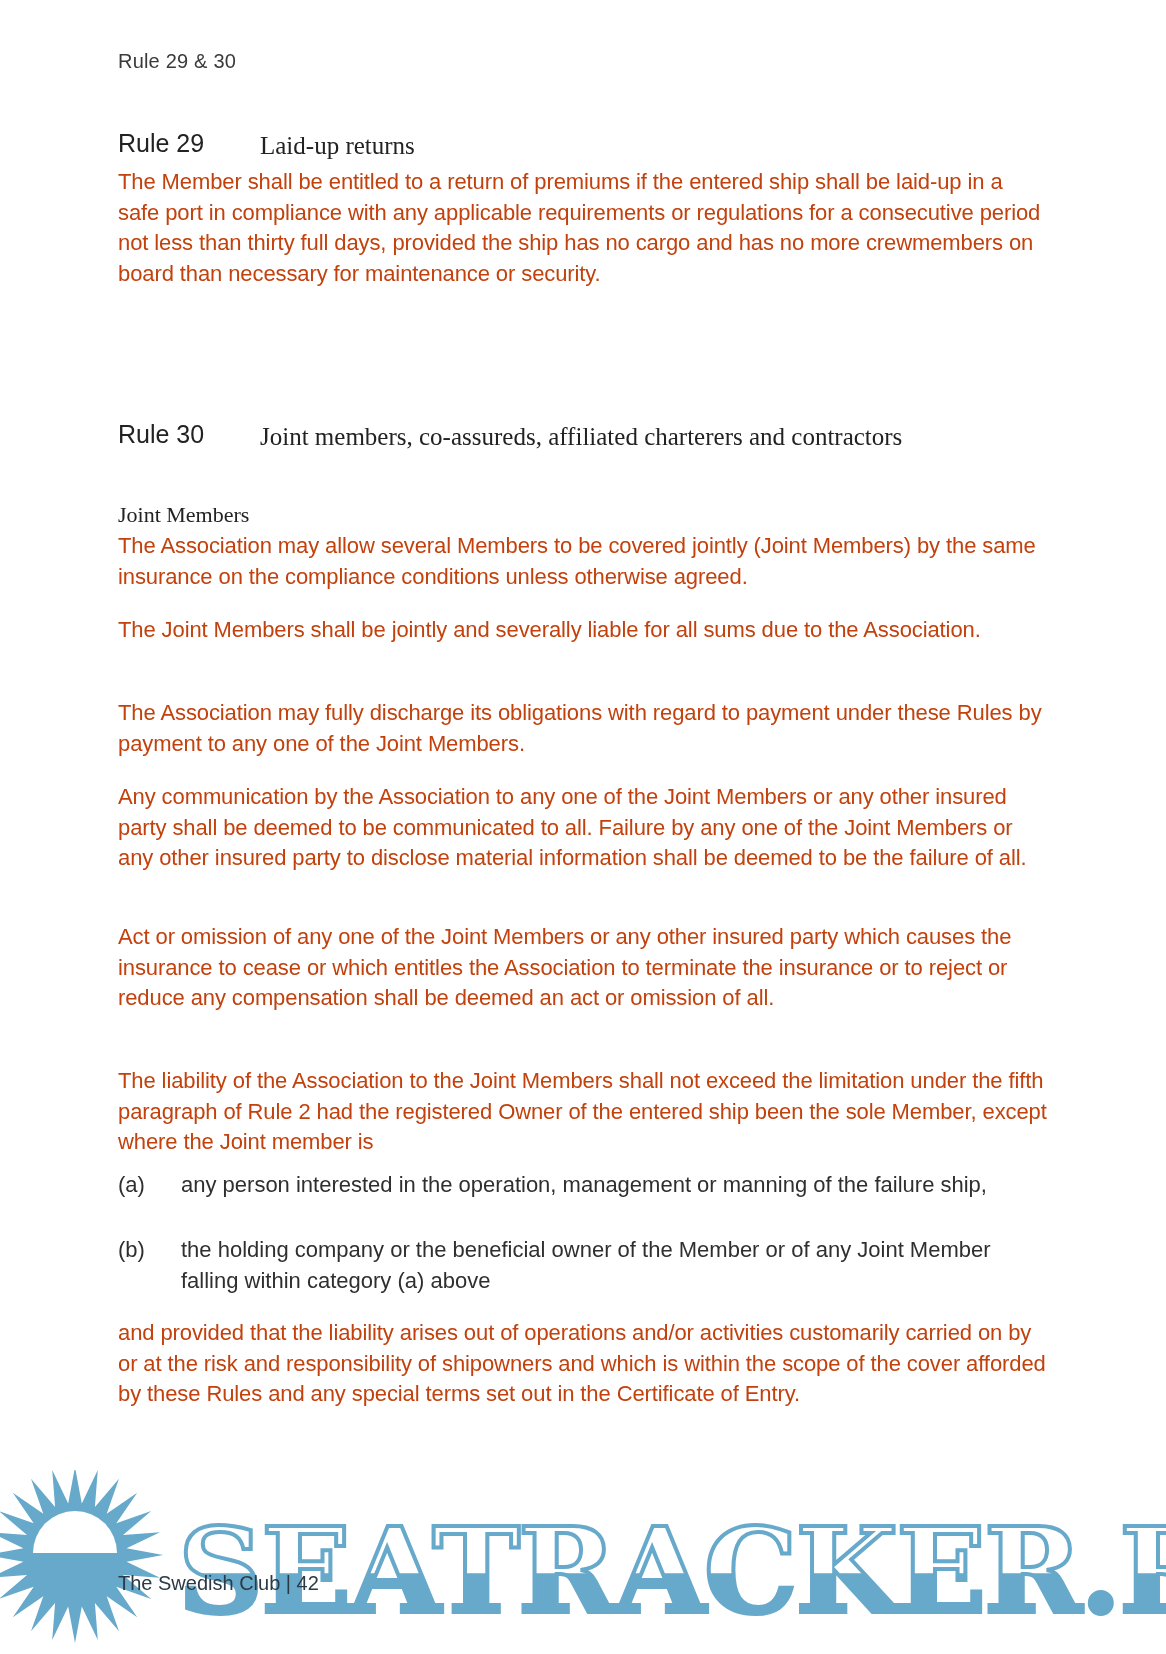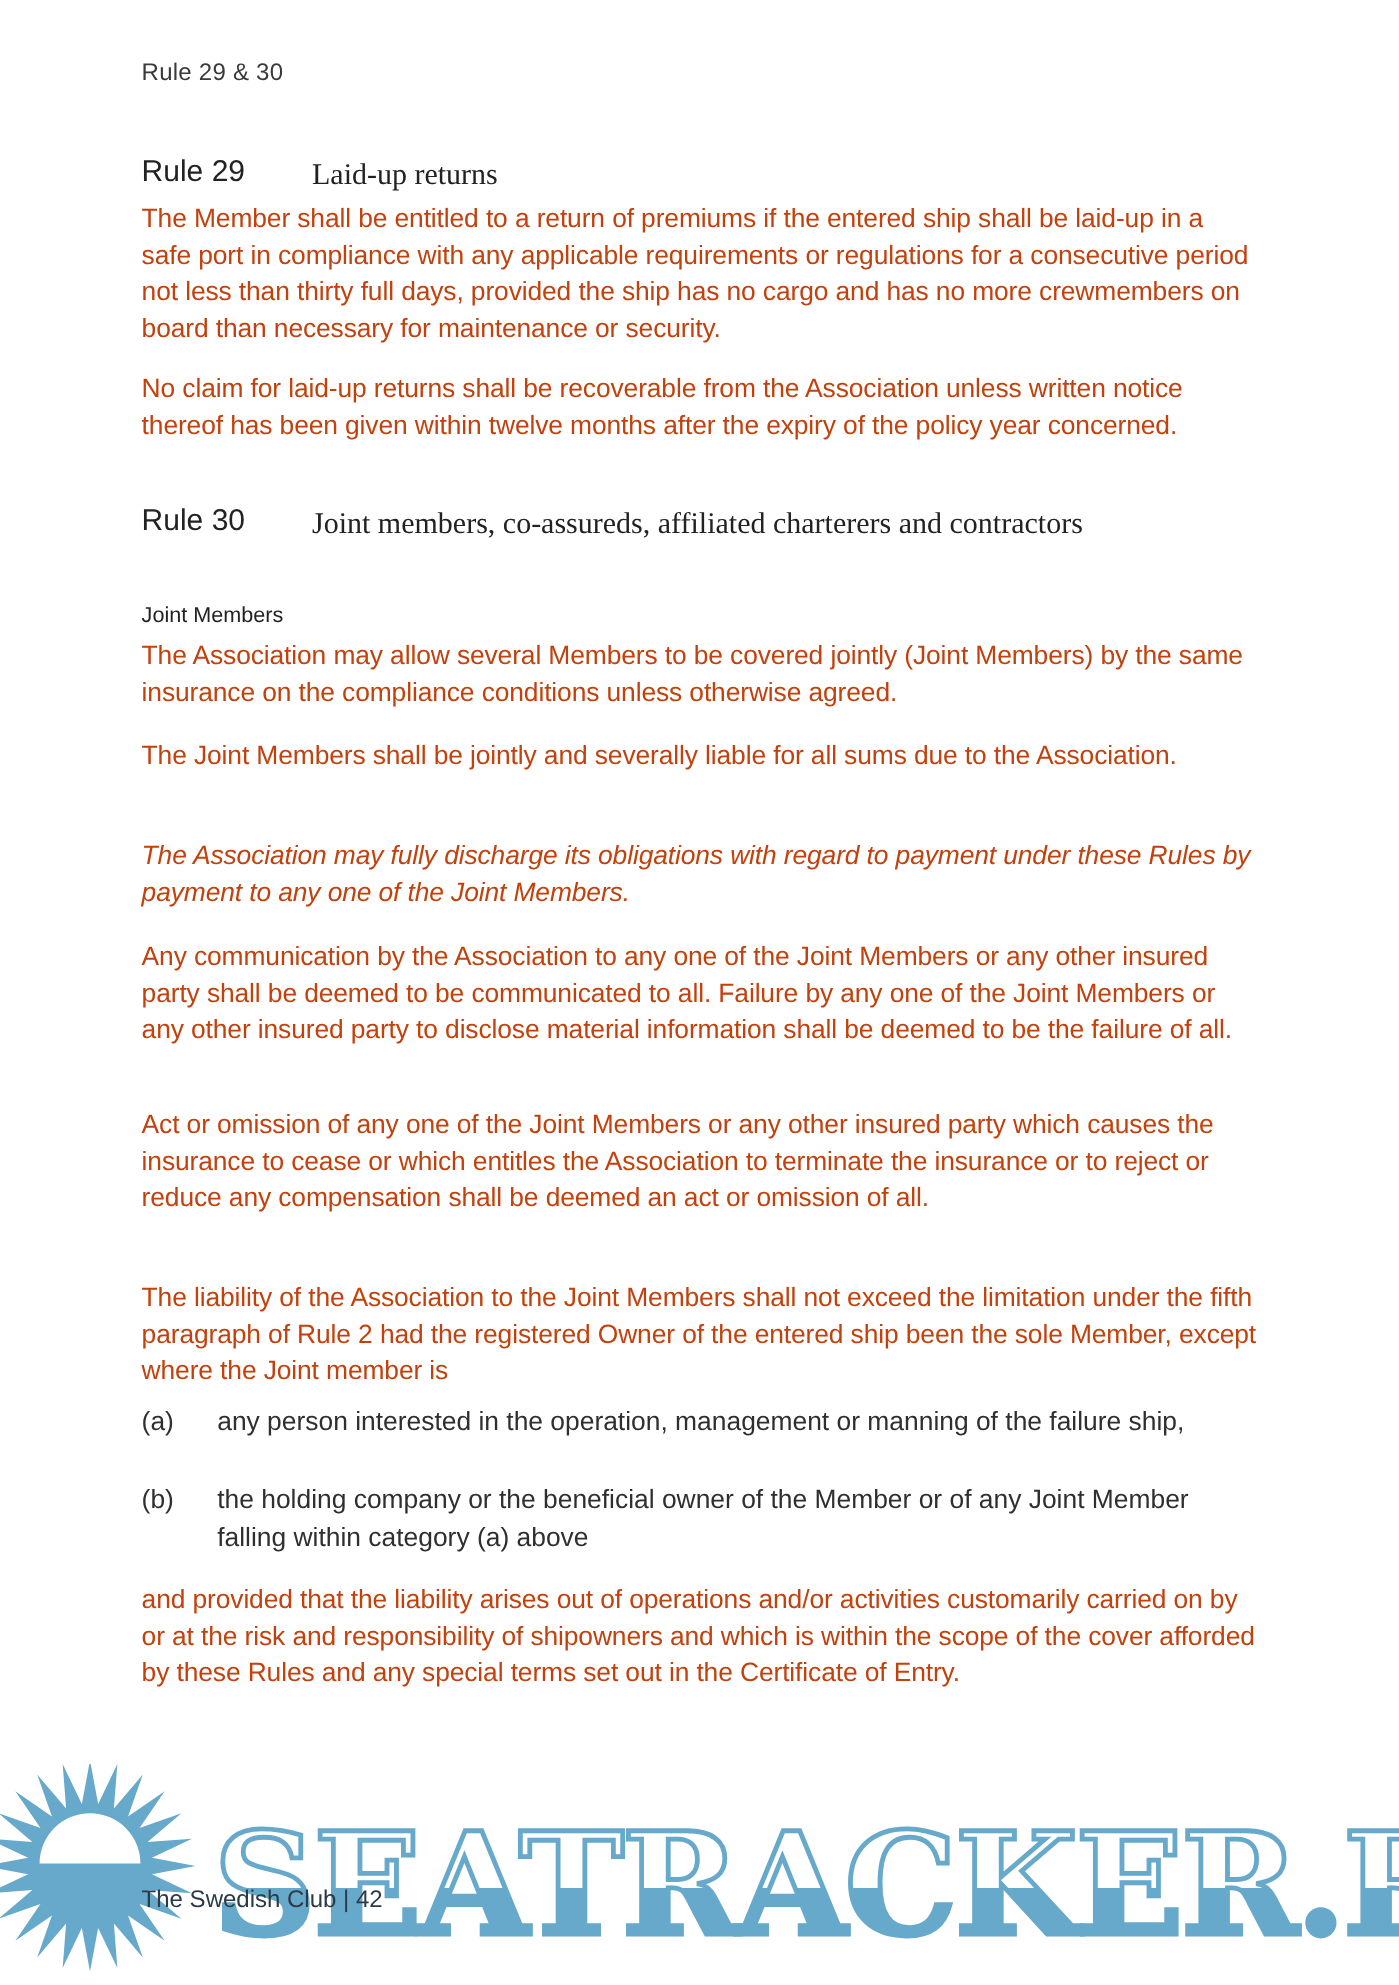--- a/index.html
+++ b/index.html
@@ -4,21 +4,21 @@
   <style>
     html, body { margin: 0; padding: 0; background: #ffffff; }
     body { width: 1166px; height: 1654px; position: relative; overflow: hidden;
       font-family: "Liberation Sans", "DejaVu Sans", sans-serif; color: #2b2b2b; }
     .page { position: absolute; left: 0; top: 0; width: 1133px; height: 1654px; }
     .running-head { position: absolute; left: 118px; top: 50px; font-size: 20px; color: #3a3a3a; letter-spacing: 0.2px; }
     .rule-heading { position: absolute; left: 118px; font-size: 25px; color: #222; display: flex; }
     .rule-heading .num { width: 142px; flex: none; }
     .rule-heading .title { width: 700px; line-height: 33px; font-family: Liberation Serif, serif; }
     .para { position: absolute; left: 118px; width: 930px; font-size: 22px; line-height: 30.5px; color: #c2410c; letter-spacing: -0.1px; }
-    .subhead { position: absolute; left: 118px; font-size: 18px; color: #222; }
+    .subhead { position: absolute; left: 118px; font-size: 22px; color: #222; font-family: Liberation Serif, serif; }
     .list-item { position: absolute; left: 118px; width: 930px; font-size: 22px; line-height: 30.5px; display: flex; color: #2f2f2f; }
     .list-item .marker { width: 63px; flex: none; }
     .footer { position: absolute; left: 118px; top: 1572px; font-size: 20px; color: #2b3a44; z-index: 3; }
     .watermark { position: absolute; left: 0; top: 1470px; width: 1166px; height: 184px; z-index: 2; pointer-events: none; }
     .wm-text { position: absolute; left: 178px; top: 1512px; font-family: "DejaVu Serif", serif; font-weight: bold;
       font-size: 118px; letter-spacing: -2px; color: rgba(255,255,255,0); -webkit-text-stroke: 4px #67a9cb; z-index: 2; line-height: 1; }
     .wm-fill { position: absolute; left: 178px; top: 1512px; font-family: "DejaVu Serif", serif; font-weight: bold;
       font-size: 118px; letter-spacing: -2px; color: #67a9cb; line-height: 1; z-index: 1;
       clip-path: inset(52% 0 0 0); }
   </style>
@@ -26,31 +26,30 @@
 <body>
 
 <div class="page">
   <div class="running-head">Rule 29 &amp; 30</div>
 
   <div class="rule-heading" style="top:129px;">
     <span class="num">Rule 29</span>
     <span class="title">Laid-up returns</span>
   </div>
   <div class="para" style="top:167px;">The Member shall be entitled to a return of premiums if the entered ship shall be laid-up in a safe port in compliance with any applicable requirements or regulations for a consecutive period not less than thirty full days, provided the ship has no cargo and has no more crewmembers on board than necessary for maintenance or security.</div>
-  <div class="para" style="top:309px;">No claim for laid-up returns shall be recoverable from the Association unless written notice thereof has been given within twelve months after the expiry of the policy year concerned.</div>
 
   <div class="rule-heading" style="top:420px;">
     <span class="num">Rule 30</span>
     <span class="title">Joint members, co-assureds, affiliated charterers and contractors</span>
   </div>
 
   <div class="subhead" style="top:502px;">Joint Members</div>
   <div class="para" style="top:531px;">The Association may allow several Members to be covered jointly (Joint Members) by the same insurance on the compliance conditions unless otherwise agreed.</div>
   <div class="para" style="top:615px;">The Joint Members shall be jointly and severally liable for all sums due to the Association.</div>
-  <div class="para" style="top:698px;font-style:italic;">The Association may fully discharge its obligations with regard to payment under these Rules by payment to any one of the Joint Members.</div>
+  <div class="para" style="top:698px;">The Association may fully discharge its obligations with regard to payment under these Rules by payment to any one of the Joint Members.</div>
   <div class="para" style="top:922px;">Act or omission of any one of the Joint Members or any other insured party which causes the insurance to cease or which entitles the Association to terminate the insurance or to reject or reduce any compensation shall be deemed an act or omission of all.</div>
   <div class="para" style="top:782px;">Any communication by the Association to any one of the Joint Members or any other insured party shall be deemed to be communicated to all. Failure by any one of the Joint Members or any other insured party to disclose material information shall be deemed to be the failure of all.</div>
   <div class="para" style="top:1066px;">The liability of the Association to the Joint Members shall not exceed the limitation under the fifth paragraph of Rule 2 had the registered Owner of the entered ship been the sole Member, except where the Joint member is</div>
 
   <div class="list-item" style="top:1170px;">
     <span class="marker">(a)</span>
     <span>any person interested in the operation, management or manning of the failure ship,</span>
   </div>
   <div class="list-item" style="top:1235px;">
     <span class="marker">(b)</span>

